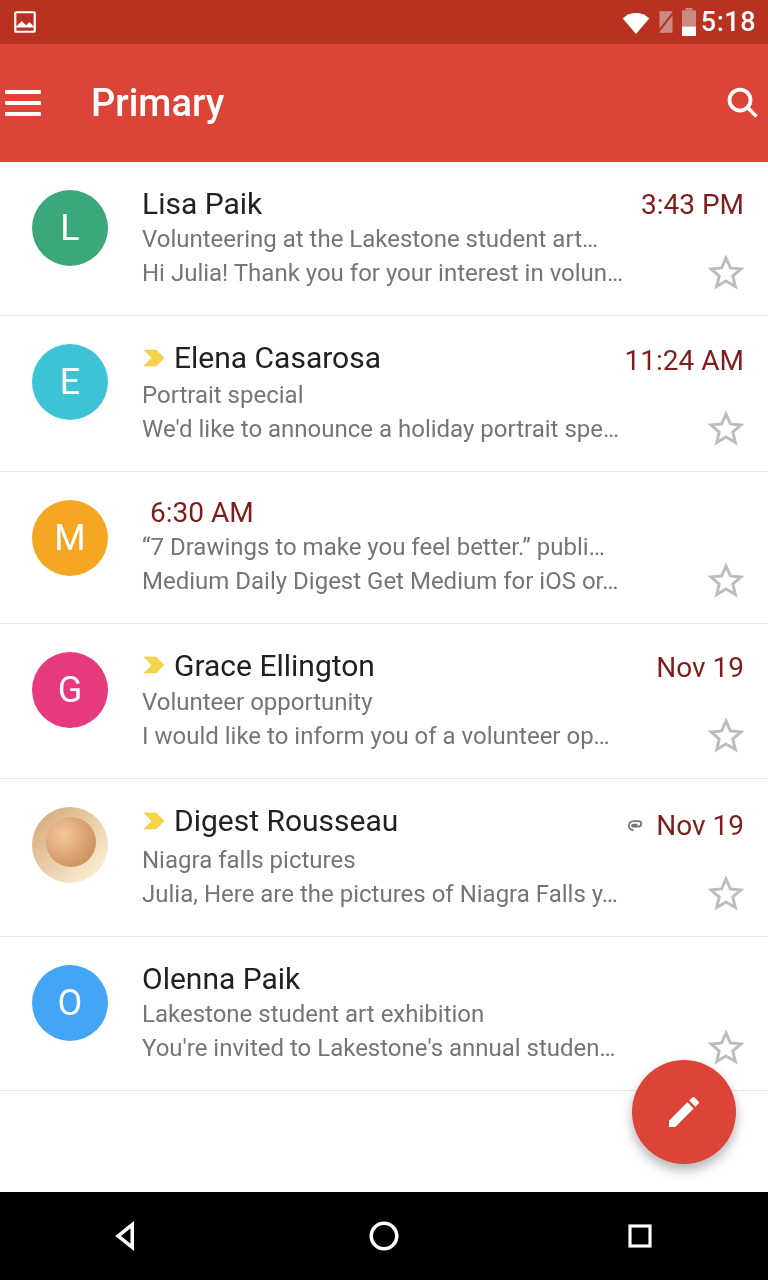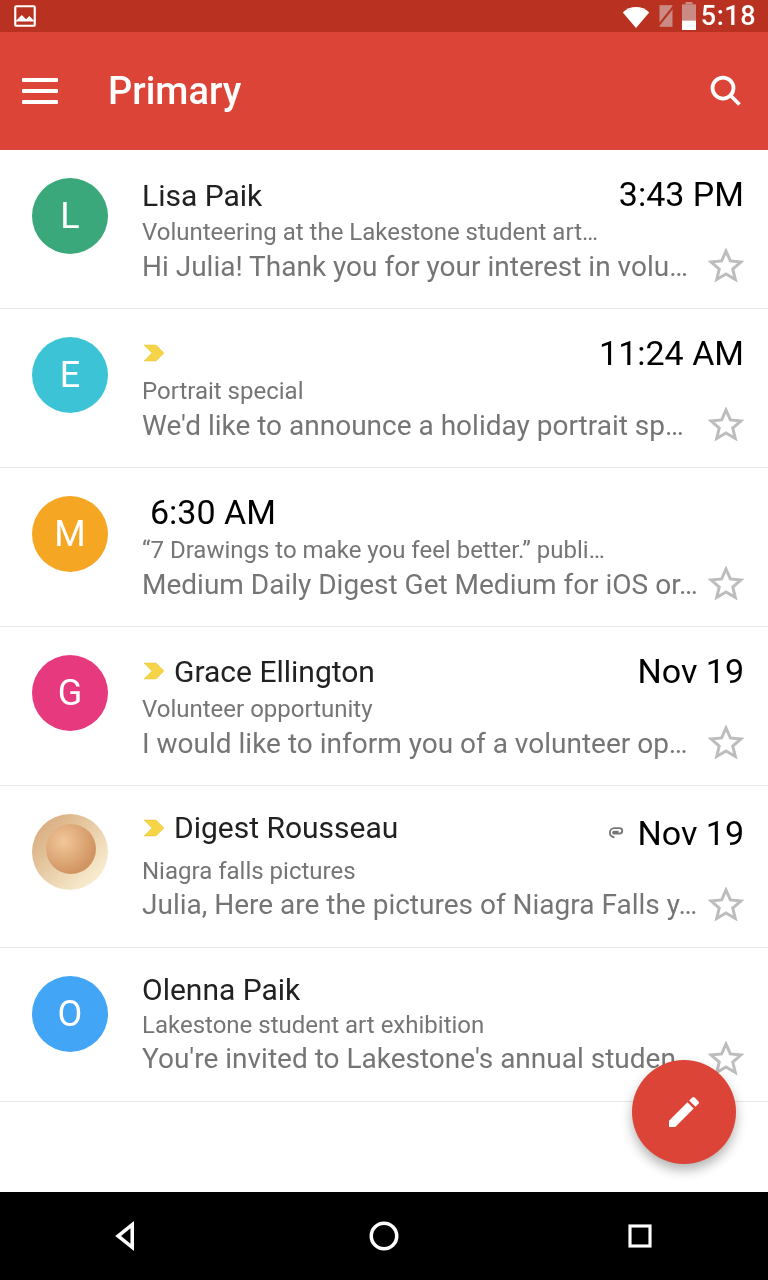--- a/index.html
+++ b/index.html
@@ -1,34 +1,34 @@
 <!DOCTYPE html>
 <html><head>
 <meta charset="utf-8">
 <style>
   * { box-sizing: border-box; margin: 0; padding: 0; }
   html, body { width: 768px; height: 1280px; font-family: Roboto, Arial, sans-serif; overflow: hidden; background: #fff; }
   .status-bar {
-    height: 32px;
+    height: 44px;
     background: #b93221;
     display: flex;
     align-items: center;
     justify-content: space-between;
     padding: 0 12px;
     color: #fff;
   }
   .status-left svg, .status-right svg { vertical-align: middle; }
   .status-right { display: flex; align-items: center; gap: 4px; }
   .status-time { font-size: 27px; font-weight: 500; letter-spacing: 0.5px; }
   .app-bar {
     height: 118px;
     background: #db4437;
     display: flex;
     align-items: center;
-    padding: 0 22px;
+    padding: 0 5px;
     color: #fff;
   }
   .hamburger { width: 36px; height: 26px; margin-right: 50px; }
   .hamburger div { height: 4px; background: #fff; border-radius: 1px; margin-bottom: 7px; }
   .hamburger div:last-child { margin-bottom: 0; }
   .app-title { font-size: 38px; font-weight: 500; flex: 1; }
   .search-btn { width: 40px; height: 40px; display:flex; align-items:center; justify-content:center; }
   .email-list { }
   .email-item {
     display: flex;
@@ -48,24 +48,24 @@
     background: radial-gradient(circle at 35% 35%, #f2c799 0%, #d19562 70%);
     top: 10px; left: 14px;
   }
   .email-content { flex: 1; min-width: 0; }
   .email-header { display: flex; align-items: baseline; }
   .sender-line { display: flex; align-items: center; flex: 1; min-width: 0; }
   .important-marker { width: 24px; height: 24px; margin-right: 8px; flex-shrink:0; }
   .sender { font-size: 30px; color: #212121; white-space: nowrap; overflow: hidden; text-overflow: ellipsis; text-align: center; }
   .meta { display: flex; align-items: center; gap: 10px; margin-left: 8px; flex-shrink:0; }
   .attach-icon { width: 30px; height: 30px; }
-  .timestamp { font-size: 34px; color: #000000; }
+  .timestamp { font-size: 28px; color: #7f1d1d; }
   .subject { font-size: 24px; color: #757575; white-space: nowrap; overflow: hidden; text-overflow: ellipsis; margin-top: 4px; }
   .snippet-row { display: flex; align-items: center; margin-top: 2px; }
-  .snippet { font-size: 28px; color: #757575; white-space: nowrap; overflow: hidden; text-overflow: ellipsis; flex: 1; }
+  .snippet { font-size: 24px; color: #757575; white-space: nowrap; overflow: hidden; text-overflow: ellipsis; flex: 1; }
   .star { width: 36px; height: 36px; margin-left: 10px; flex-shrink: 0; }
   .fab {
     position: absolute;
     right: 32px;
     bottom: 116px;
     width: 104px; height: 104px;
     border-radius: 50%;
     background: #db4437;
     box-shadow: 0 6px 12px rgba(0,0,0,0.3);
     display: flex; align-items: center; justify-content: center;
@@ -145,20 +145,21 @@
       </div>
     </div>
     <div class="email-item">
       <div class="avatar" style="background: rgb(60, 196, 214);">E</div>
       <div class="email-content">
         <div class="email-header">
           <div class="sender-line">
             <span class="important-marker"><svg viewBox="0 0 24 24" width="24" height="24">
                 <path d="M2 4 L14 4 L22 12 L14 20 L2 20 L10 12 Z" fill="#f5d547" stroke="#e6c334" stroke-width="0.5"></path>
               </svg></span>
+            <span class="sender">Elena Casarosa</span>
           </div>
           <div class="meta">
             <span class="timestamp">11:24 AM</span>
           </div>
         </div>
         <div class="subject">Portrait special</div>
         <div class="snippet-row">
           <div class="snippet">We'd like to announce a holiday portrait spe…</div>
           <span class="star"><svg viewBox="0 0 24 24" width="36" height="36" fill="none" stroke="#bdbdbd" stroke-width="2">
               <path d="M12 2 L14.9 8.6 L22 9.3 L16.5 14 L18.2 21 L12 17.3 L5.8 21 L7.5 14 L2 9.3 L9.1 8.6 Z"></path>

